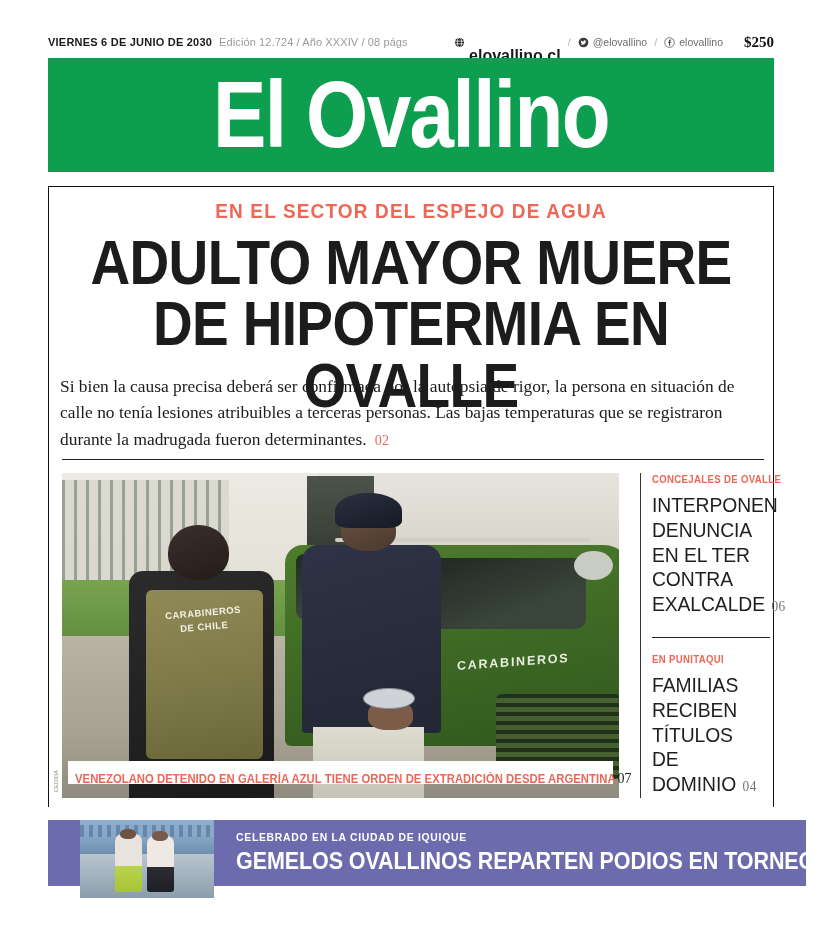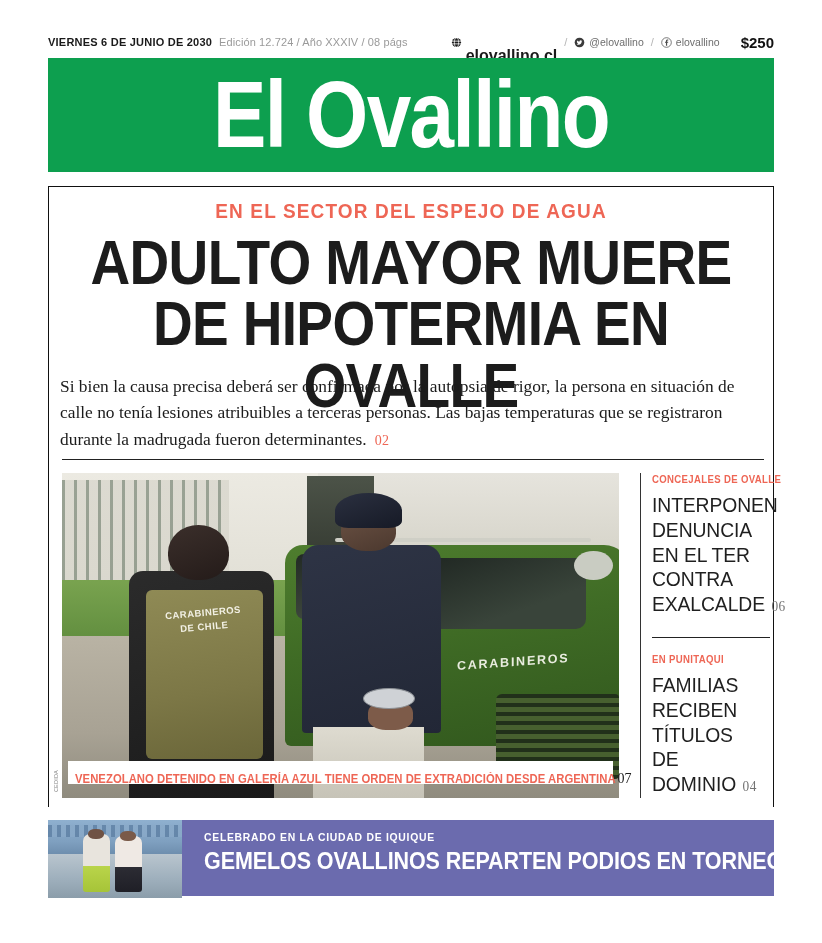--- a/index.html
+++ b/index.html
@@ -76,20 +76,21 @@
   .social-label {
     font-size: 10.5px;
     color: #6d6d6d;
   }
   .ico { display:inline-block; line-height:0; }
   .price {
     font-size: 15px;
     font-weight: bold;
     color: #111;
     margin-left: 14px;
+    font-family: Liberation Serif, serif;
   }
 
   
   .masthead {
     position: absolute;
     left: 48px;
     top: 58px;
     width: 726px;
     height: 114px;
     background: #0d9f4f;
@@ -385,24 +386,25 @@
     margin-left: 7px;
     letter-spacing: 0.03em;
   }
 
   
   .banner {
     position: absolute;
     left: 48px;
     top: 820px;
     width: 726px;
-    height: 76px;
+    height: 66px;
     background: #6b6bae;
     display: flex;
     align-items: stretch;
+    padding-left: 32px;
   }
   .banner-photo {
     width: 134px;
     height: 78px;
     overflow: hidden;
     position: relative;
     background: #6f8bb0;
     flex: 0 0 auto;
   }
   .bp-stadium {

